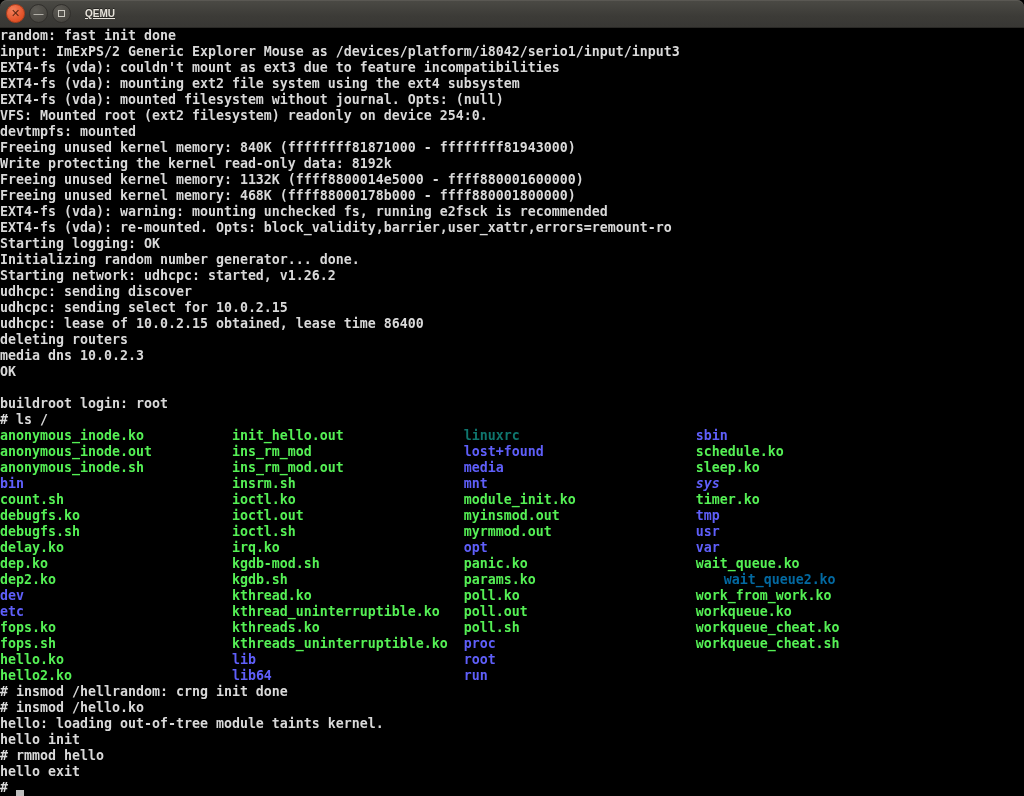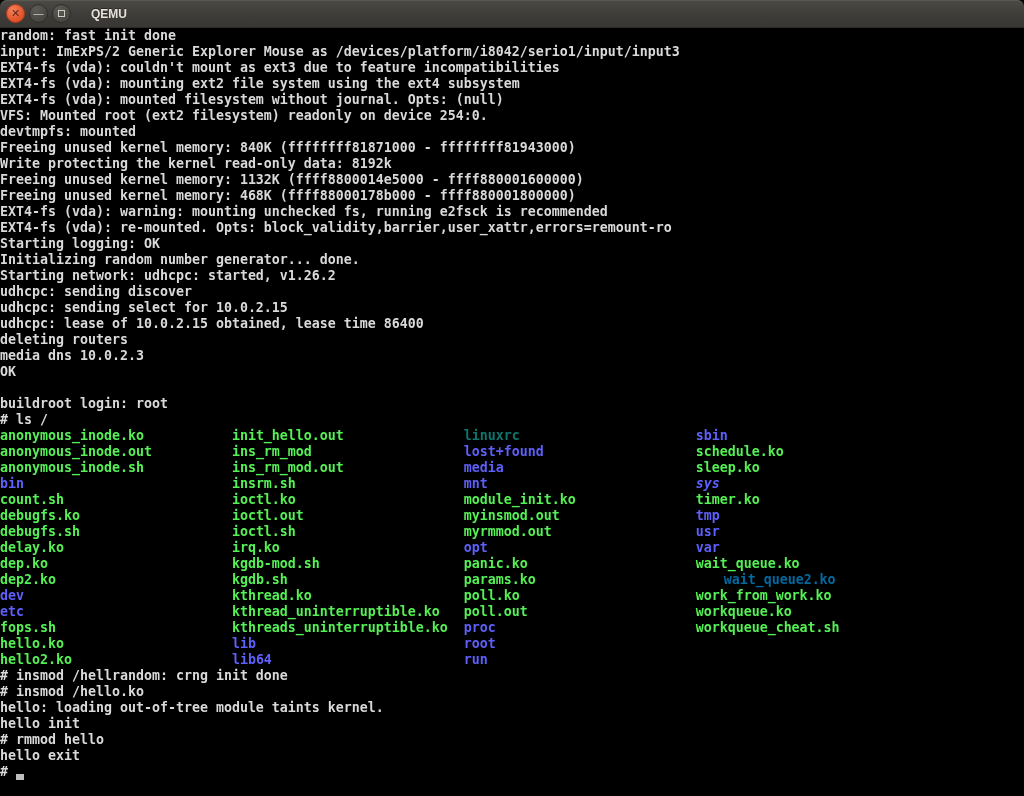--- a/index.html
+++ b/index.html
@@ -61,23 +61,24 @@
     width: 7px;
     height: 7px;
     border: 1.5px solid #cfccc4;
     box-sizing: border-box;
     display: inline-block;
   }
   .tb-title {
     color: #e6e2da;
     font-family: "Liberation Sans", sans-serif;
     font-weight: bold;
-    font-size: 12px;
-    margin-left: 20px;
+    font-size: 10px;
+    margin-left: 14px;
     text-shadow: 0 -1px 0 #262522;
+    text-decoration: underline;
   }
   
   .console {
     width: 952px;
     height: 768px;
     background: #000000;
     overflow: hidden;
     font-family: "DejaVu Sans Mono", monospace;
     font-weight: bold;
     font-size: 13.29px;
@@ -147,20 +148,21 @@
       <div class="line"><span style="color: rgb(85, 240, 85);">anonymous_inode.sh           </span><span style="color: rgb(85, 240, 85);">ins_rm_mod.out               </span><span style="color: rgb(95, 95, 250);">media                        </span><span style="color: rgb(85, 240, 85);">sleep.ko</span></div>
       <div class="line"><span style="color: rgb(95, 95, 250);">bin                          </span><span style="color: rgb(85, 240, 85);">insrm.sh                     </span><span style="color: rgb(95, 95, 250);">mnt                          </span><span style="color: rgb(95, 95, 250); font-style: italic;">sys</span></div>
       <div class="line"><span style="color: rgb(85, 240, 85);">count.sh                     </span><span style="color: rgb(85, 240, 85);">ioctl.ko                     </span><span style="color: rgb(85, 240, 85);">module_init.ko               </span><span style="color: rgb(85, 240, 85);">timer.ko</span></div>
       <div class="line"><span style="color: rgb(85, 240, 85);">debugfs.ko                   </span><span style="color: rgb(85, 240, 85);">ioctl.out                    </span><span style="color: rgb(85, 240, 85);">myinsmod.out                 </span><span style="color: rgb(95, 95, 250);">tmp</span></div>
       <div class="line"><span style="color: rgb(85, 240, 85);">debugfs.sh                   </span><span style="color: rgb(85, 240, 85);">ioctl.sh                     </span><span style="color: rgb(85, 240, 85);">myrmmod.out                  </span><span style="color: rgb(95, 95, 250);">usr</span></div>
       <div class="line"><span style="color: rgb(85, 240, 85);">delay.ko                     </span><span style="color: rgb(85, 240, 85);">irq.ko                       </span><span style="color: rgb(95, 95, 250);">opt                          </span><span style="color: rgb(95, 95, 250);">var</span></div>
       <div class="line"><span style="color: rgb(85, 240, 85);">dep.ko                       </span><span style="color: rgb(85, 240, 85);">kgdb-mod.sh                  </span><span style="color: rgb(85, 240, 85);">panic.ko                     </span><span style="color: rgb(85, 240, 85);">wait_queue.ko</span></div>
       <div class="line"><span style="color: rgb(85, 240, 85);">dep2.ko                      </span><span style="color: rgb(85, 240, 85);">kgdb.sh                      </span><span style="color: rgb(85, 240, 85);">params.ko                    </span><span style="color: #0369a1; margin-left: 28px;">wait_queue2.ko</span></div>
       <div class="line"><span style="color: rgb(95, 95, 250);">dev                          </span><span style="color: rgb(85, 240, 85);">kthread.ko                   </span><span style="color: rgb(85, 240, 85);">poll.ko                      </span><span style="color: rgb(85, 240, 85);">work_from_work.ko</span></div>
       <div class="line"><span style="color: rgb(95, 95, 250);">etc                          </span><span style="color: rgb(85, 240, 85);">kthread_uninterruptible.ko   </span><span style="color: rgb(85, 240, 85);">poll.out                     </span><span style="color: rgb(85, 240, 85);">workqueue.ko</span></div>
+      <div class="line"><span style="color: rgb(85, 240, 85);">fops.ko                      </span><span style="color: rgb(85, 240, 85);">kthreads.ko                  </span><span style="color: rgb(85, 240, 85);">poll.sh                      </span><span style="color: rgb(85, 240, 85);">workqueue_cheat.ko</span></div>
       <div class="line"><span style="color: rgb(85, 240, 85);">fops.sh                      </span><span style="color: rgb(85, 240, 85);">kthreads_uninterruptible.ko  </span><span style="color: rgb(95, 95, 250);">proc                         </span><span style="color: rgb(85, 240, 85);">workqueue_cheat.sh</span></div>
       <div class="line"><span style="color: rgb(85, 240, 85);">hello.ko                     </span><span style="color: rgb(95, 95, 250);">lib                          </span><span style="color: rgb(95, 95, 250);">root</span></div>
       <div class="line"><span style="color: rgb(85, 240, 85);">hello2.ko                    </span><span style="color: rgb(95, 95, 250);">lib64                        </span><span style="color: rgb(95, 95, 250);">run</span></div>
       <div class="line"># insmod /hellrandom: crng init done</div>
       <div class="line"># insmod /hello.ko</div>
       <div class="line">hello: loading out-of-tree module taints kernel.</div>
       <div class="line">hello init</div>
       <div class="line"># rmmod hello</div>
       <div class="line">hello exit</div>
       <div class="line"><span># </span><span class="cursor" style="background: rgb(189, 189, 189);"></span></div>

